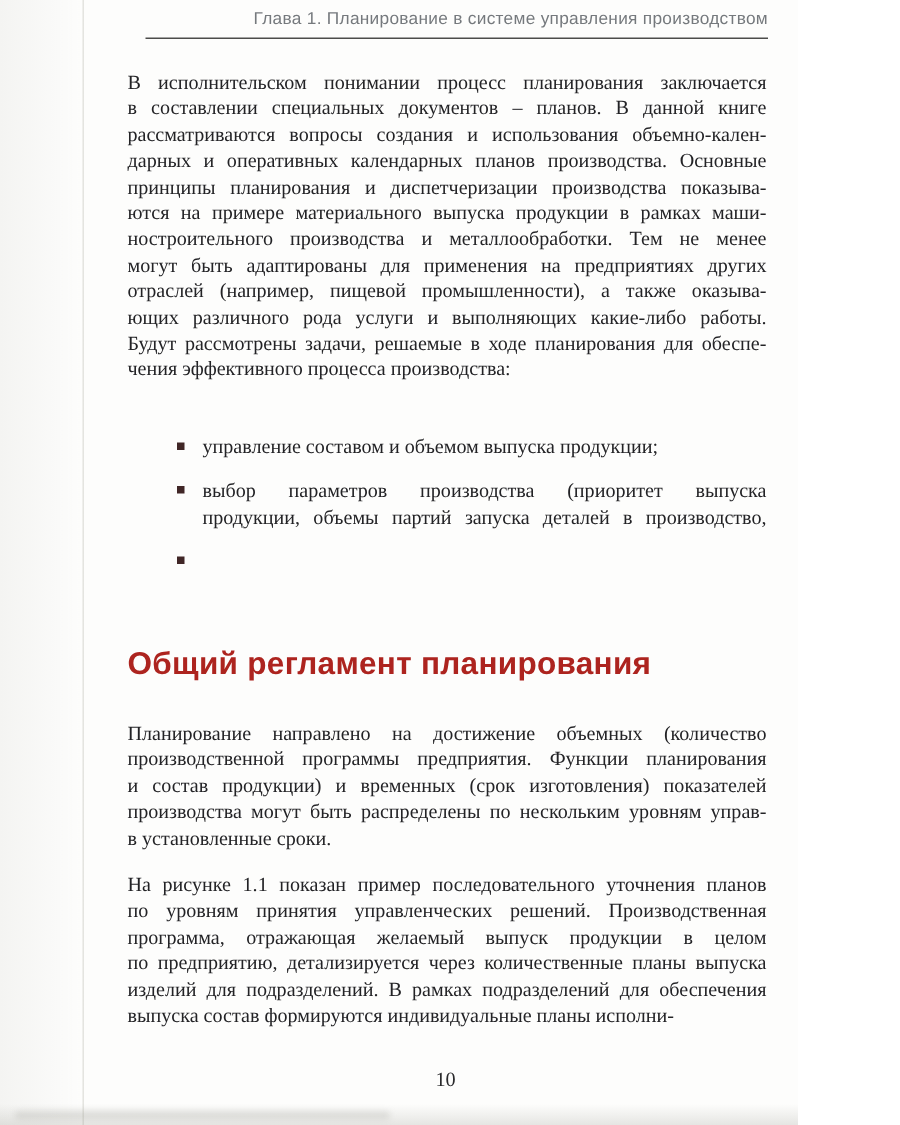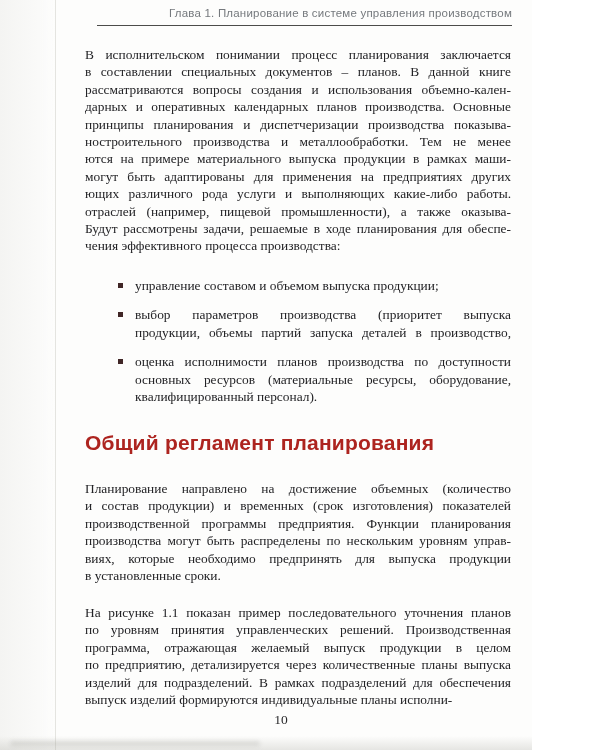--- a/index.html
+++ b/index.html
@@ -44,111 +44,105 @@
     color: #232326;
     text-align: justify;
     text-align-last: justify;
     white-space: normal;
   }
   .textline.last { text-align-last: left; }
 
   #intro-paragraph { top: 46px; }
   #bullet-list { top: 277px; }
   #paragraph-2 { top: 480px; }
-  #paragraph-3 { top: 604px; }
+  #paragraph-3 { top: 581px; }
 
-  .bullet-item { display: flex; margin-bottom: 12px; }
+  .bullet-item { display: flex; margin-bottom: 12px; margin-top: 12px; }
   .bullet-marker {
     flex: 0 0 auto;
     width: 5px; height: 5px;
     margin: 6px 12px 0 33px;
     background: #402626;
   }
   .bullet-lines { width: 376px; }
 
   .section-heading {
     position: absolute; left: 85px; top: 431px; width: 440px;
     font-family: "Liberation Sans", sans-serif;
     font-weight: bold;
     font-size: 21px;
     letter-spacing: 0.2px;
     color: #ad241f;
   }
 
   .page-number {
-    position: absolute; left: 68px; top: 712px; width: 426px;
+    position: absolute; left: 84px; top: 712px; width: 426px;
     text-align: center;
     font-size: 13.5px;
     color: #2a2a2c;
   }
 </style>
 </head>
 <body>
 
 <div class="page">
   <div class="scan-edge-left"></div>
 
   <div class="running-header">Глава 1. Планирование в системе управления производством</div>
 
   <div class="column" id="intro-paragraph">
       <div class="textline">В исполнительском понимании процесс планирования заключается</div>
       <div class="textline">в составлении специальных документов – планов. В данной книге</div>
       <div class="textline">рассматриваются вопросы создания и использования объемно-кален-</div>
       <div class="textline">дарных и оперативных календарных планов производства. Основные</div>
       <div class="textline">принципы планирования и диспетчеризации производства показыва-</div>
+      <div class="textline">ются на примере материального выпуска продукции в рамках маши-</div>
       <div class="textline">ностроительного производства и металлообработки. Тем не менее</div>
-      <div class="textline">ются на примере материального выпуска продукции в рамках маши-</div>
       <div class="textline">могут быть адаптированы для применения на предприятиях других</div>
+      <div class="textline">отраслей (например, пищевой промышленности), а также оказыва-</div>
       <div class="textline">ющих различного рода услуги и выполняющих какие-либо работы.</div>
-      <div class="textline">отраслей (например, пищевой промышленности), а также оказыва-</div>
       <div class="textline">Будут рассмотрены задачи, решаемые в ходе планирования для обеспе-</div>
       <div class="textline last">чения эффективного процесса производства:</div>
     </div>
 
   <div class="column" id="bullet-list">
       <div class="bullet-item">
         <span class="bullet-marker"></span>
         <div class="bullet-lines">
           <div class="textline last">управление составом и объемом выпуска продукции;</div>
         </div>
       </div>
       <div class="bullet-item">
         <span class="bullet-marker"></span>
         <div class="bullet-lines">
           <div class="textline">выбор параметров производства (приоритет выпуска</div>
           <div class="textline">продукции, объемы партий запуска деталей в производство,</div>
         </div>
       </div>
       <div class="bullet-item">
         <span class="bullet-marker"></span>
-        <div class="bullet-lines">
-          <div class="textline">оценка исполнимости планов производства по доступности</div>
-          <div class="textline">основных ресурсов (материальные ресурсы, оборудование,</div>
-          <div class="textline last">квалифицированный персонал).</div>
-        </div>
       </div>
     </div>
 
   <h1 class="section-heading" style="margin:0;">Общий регламент планирования</h1>
 
   <div class="column" id="paragraph-2">
       <div class="textline">Планирование направлено на достижение объемных (количество</div>
+      <div class="textline">производственной программы предприятия. Функции планирования</div>
       <div class="textline">и состав продукции) и временных (срок изготовления) показателей</div>
-      <div class="textline">производственной программы предприятия. Функции планирования</div>
       <div class="textline">производства могут быть распределены по нескольким уровням управ-</div>
-      <div class="textline">виях, которые необходимо предпринять для выпуска продукции</div>
       <div class="textline last">в установленные сроки.</div>
     </div>
 
   <div class="column" id="paragraph-3">
       <div class="textline">На рисунке 1.1 показан пример последовательного уточнения планов</div>
       <div class="textline">по уровням принятия управленческих решений. Производственная</div>
       <div class="textline">программа, отражающая желаемый выпуск продукции в целом</div>
       <div class="textline">по предприятию, детализируется через количественные планы выпуска</div>
       <div class="textline">изделий для подразделений. В рамках подразделений для обеспечения</div>
-      <div class="textline last">выпуск изделий формируются индивидуальные планы исполни-</div>
+      <div class="textline last">выпуска состав формируются индивидуальные планы исполни-</div>
     </div>
 
   <div class="page-number">10</div>
 
   <div class="scan-shadow-bottom"></div>
   <div class="scan-smudge"></div>
 </div>
 
 </body></html>

